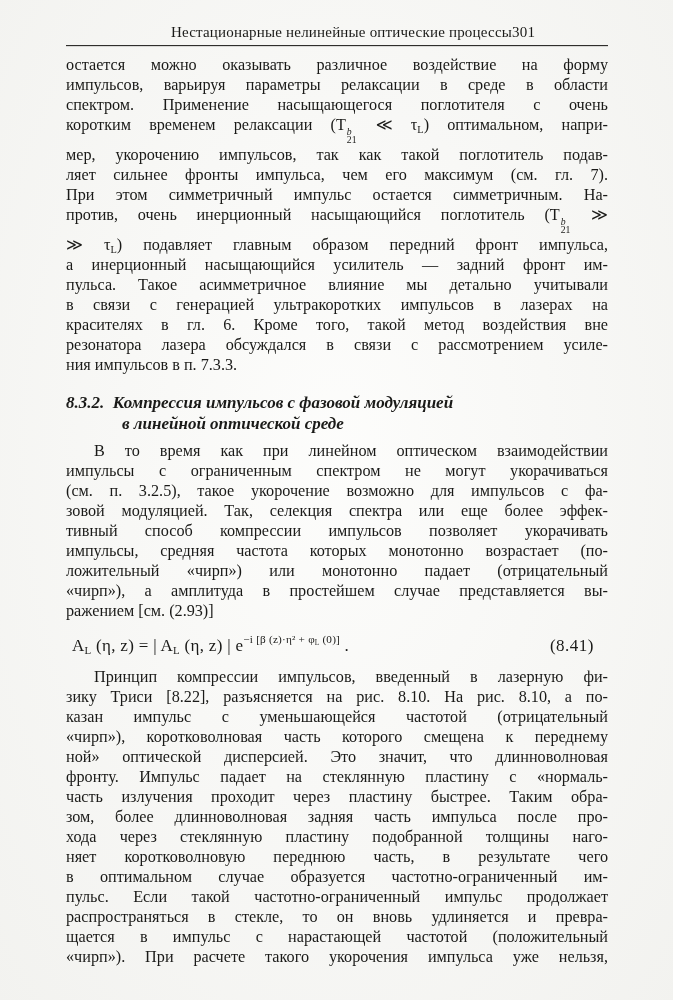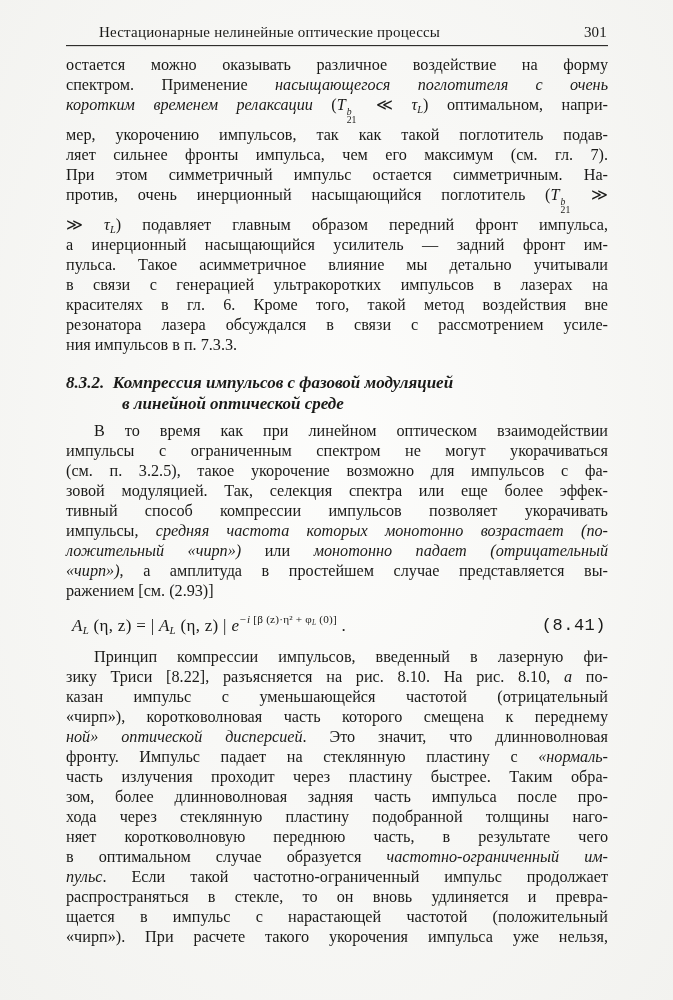--- a/index.html
+++ b/index.html
@@ -14,41 +14,41 @@
     color:var(--ink);
     overflow:hidden;
   }
   .page{
     box-sizing:border-box;
     width:673px;height:1000px;
     padding:24px 65px 0 66px;
     background:radial-gradient(ellipse at 50% 45%, rgba(255,255,255,.55), rgba(0,0,0,0.03));
   }
   .head{
-    display:flex;justify-content:space-between;align-items:baseline;
+    display:flex;justify-content:center;align-items:baseline;
     font-size:15px;letter-spacing:.2px;
     padding:0 1px 4px 1px;
     margin-left:32px;
   }
   .rule{
     border-bottom:1.7px solid #2f2e2c;
     box-shadow:0 1px 0 rgba(0,0,0,.12);
   }
   .body{
     margin-top:9px;
     font-size:16.2px;
   }
   .para .line{
     line-height:20px;
     text-align:justify;
     text-align-last:justify;
   }
   .para .line.indent{text-indent:28px;}
   .para .line.last{text-align-last:left;}
-  .it{font-style:italic;margin-top:12px;}
+  .it{margin-top:12px;}
   sub,sup{font-size:64%;line-height:0;}
   sup{vertical-align:.62em;}
   sub{vertical-align:-.28em;}
   .stack{
     display:inline-flex;flex-direction:column;align-items:flex-start;
     font-size:60%;line-height:.88;vertical-align:-.5em;
     margin:0 1px 0 1px;
   }
   .stack span:first-child{font-style:italic;}
   .stack span:last-child{font-style:normal;}
@@ -63,36 +63,37 @@
     position:relative;
     margin:10px 0 6px 0;
     text-align:left;
     font-size:17px;
     line-height:30px;
     padding-right:10px;
   }
   .eq{display:inline-block;letter-spacing:.3px;transform:translateX(6px);}
   .eq sup{font-size:66%;vertical-align:.72em;letter-spacing:.2px;}
   .eq-num{
-    position:absolute;right:2px;top:50%;transform:translateY(-50%);
-    font-style:normal;letter-spacing:.5px;font-family:Liberation Mono, monospace;
+    position:absolute;right:14px;top:50%;transform:translateY(-50%);
+    font-style:normal;letter-spacing:.5px;
   }
 </style>
 </head>
 <body>
 
 <div class="page">
   <header class="head">
     <span>Нестационарные нелинейные оптические процессы</span>
     <span>301</span>
   </header>
   <div class="rule"></div>
   <main class="body" id="body-root">
       <div class="para">
         <div class="line"><span>остается можно оказывать различное воздействие на форму</span></div>
+        <div class="line"><span>импульсов, варьируя параметры релаксации в среде в области</span></div>
         <div class="line"><span>спектром. Применение </span><span class="it">насыщающегося поглотителя с очень</span></div>
         <div class="line"><span class="it">коротким временем релаксации</span><span> (</span><span class="it">T</span><span class="stack">
             <span>b</span>
             <span>21</span>
           </span><span> ≪ </span><span class="it">τ</span><sub class="it">L</sub><span>) оптимальном, напри-</span></div>
         <div class="line"><span>мер, укорочению импульсов, так как такой поглотитель подав-</span></div>
         <div class="line"><span>ляет сильнее фронты импульса, чем его максимум (см. гл. 7).</span></div>
         <div class="line"><span>При этом симметричный импульс остается симметричным. На-</span></div>
         <div class="line"><span>против, очень инерционный насыщающийся поглотитель (</span><span class="it">T</span><span class="stack">
             <span>b</span>

